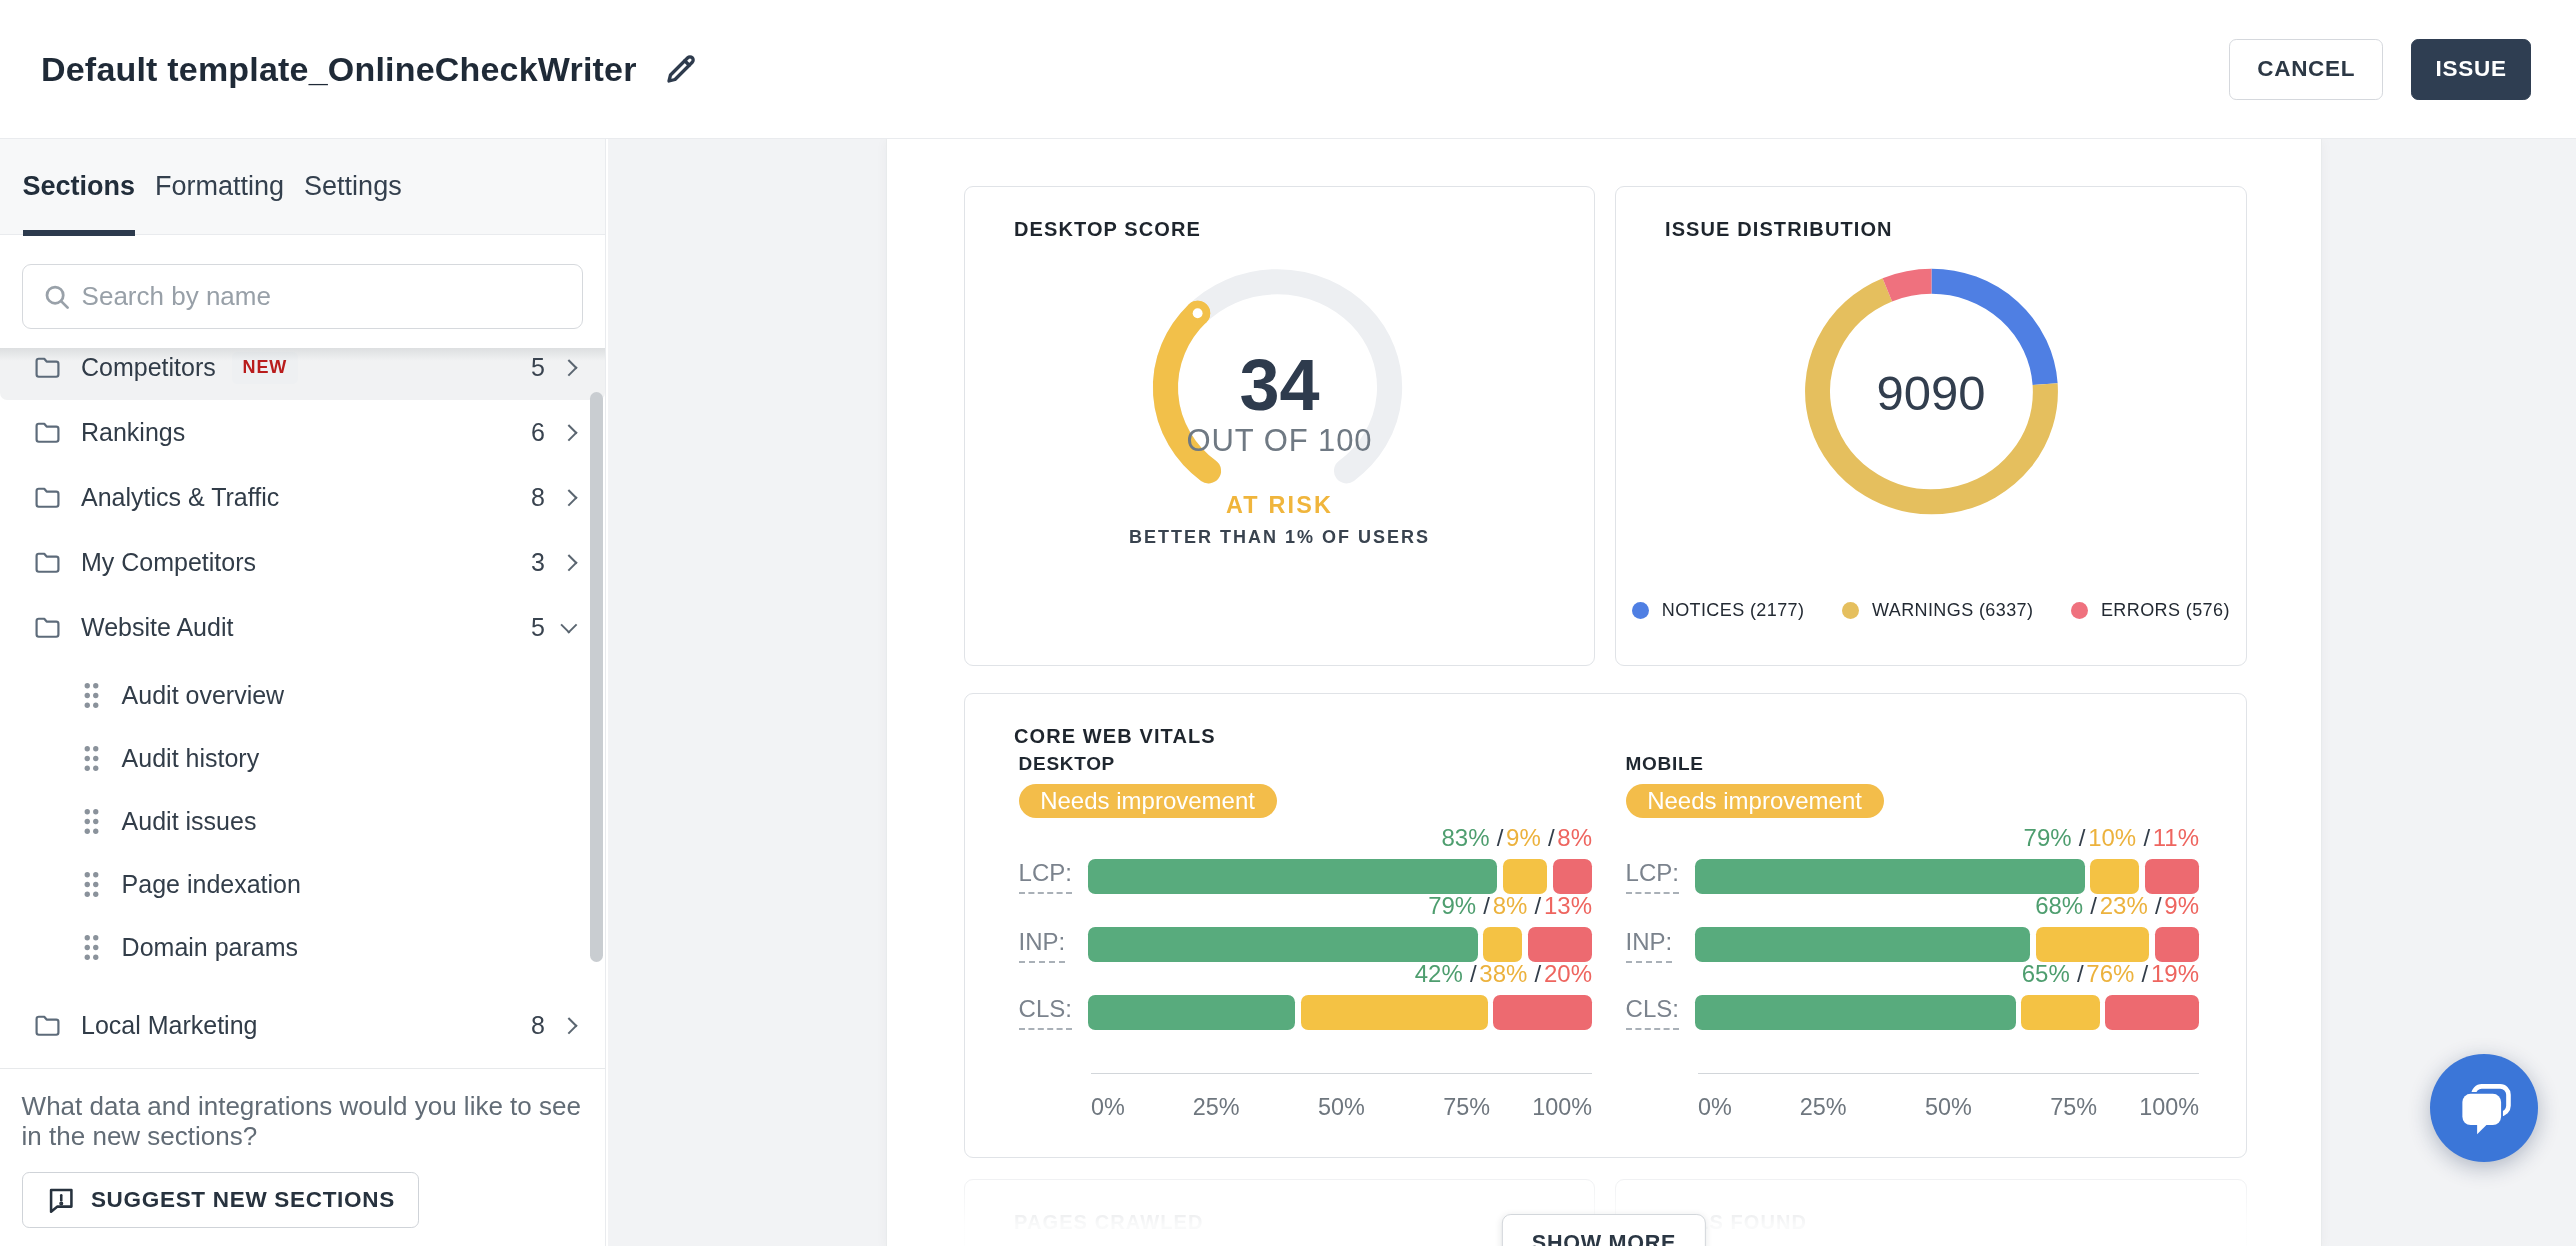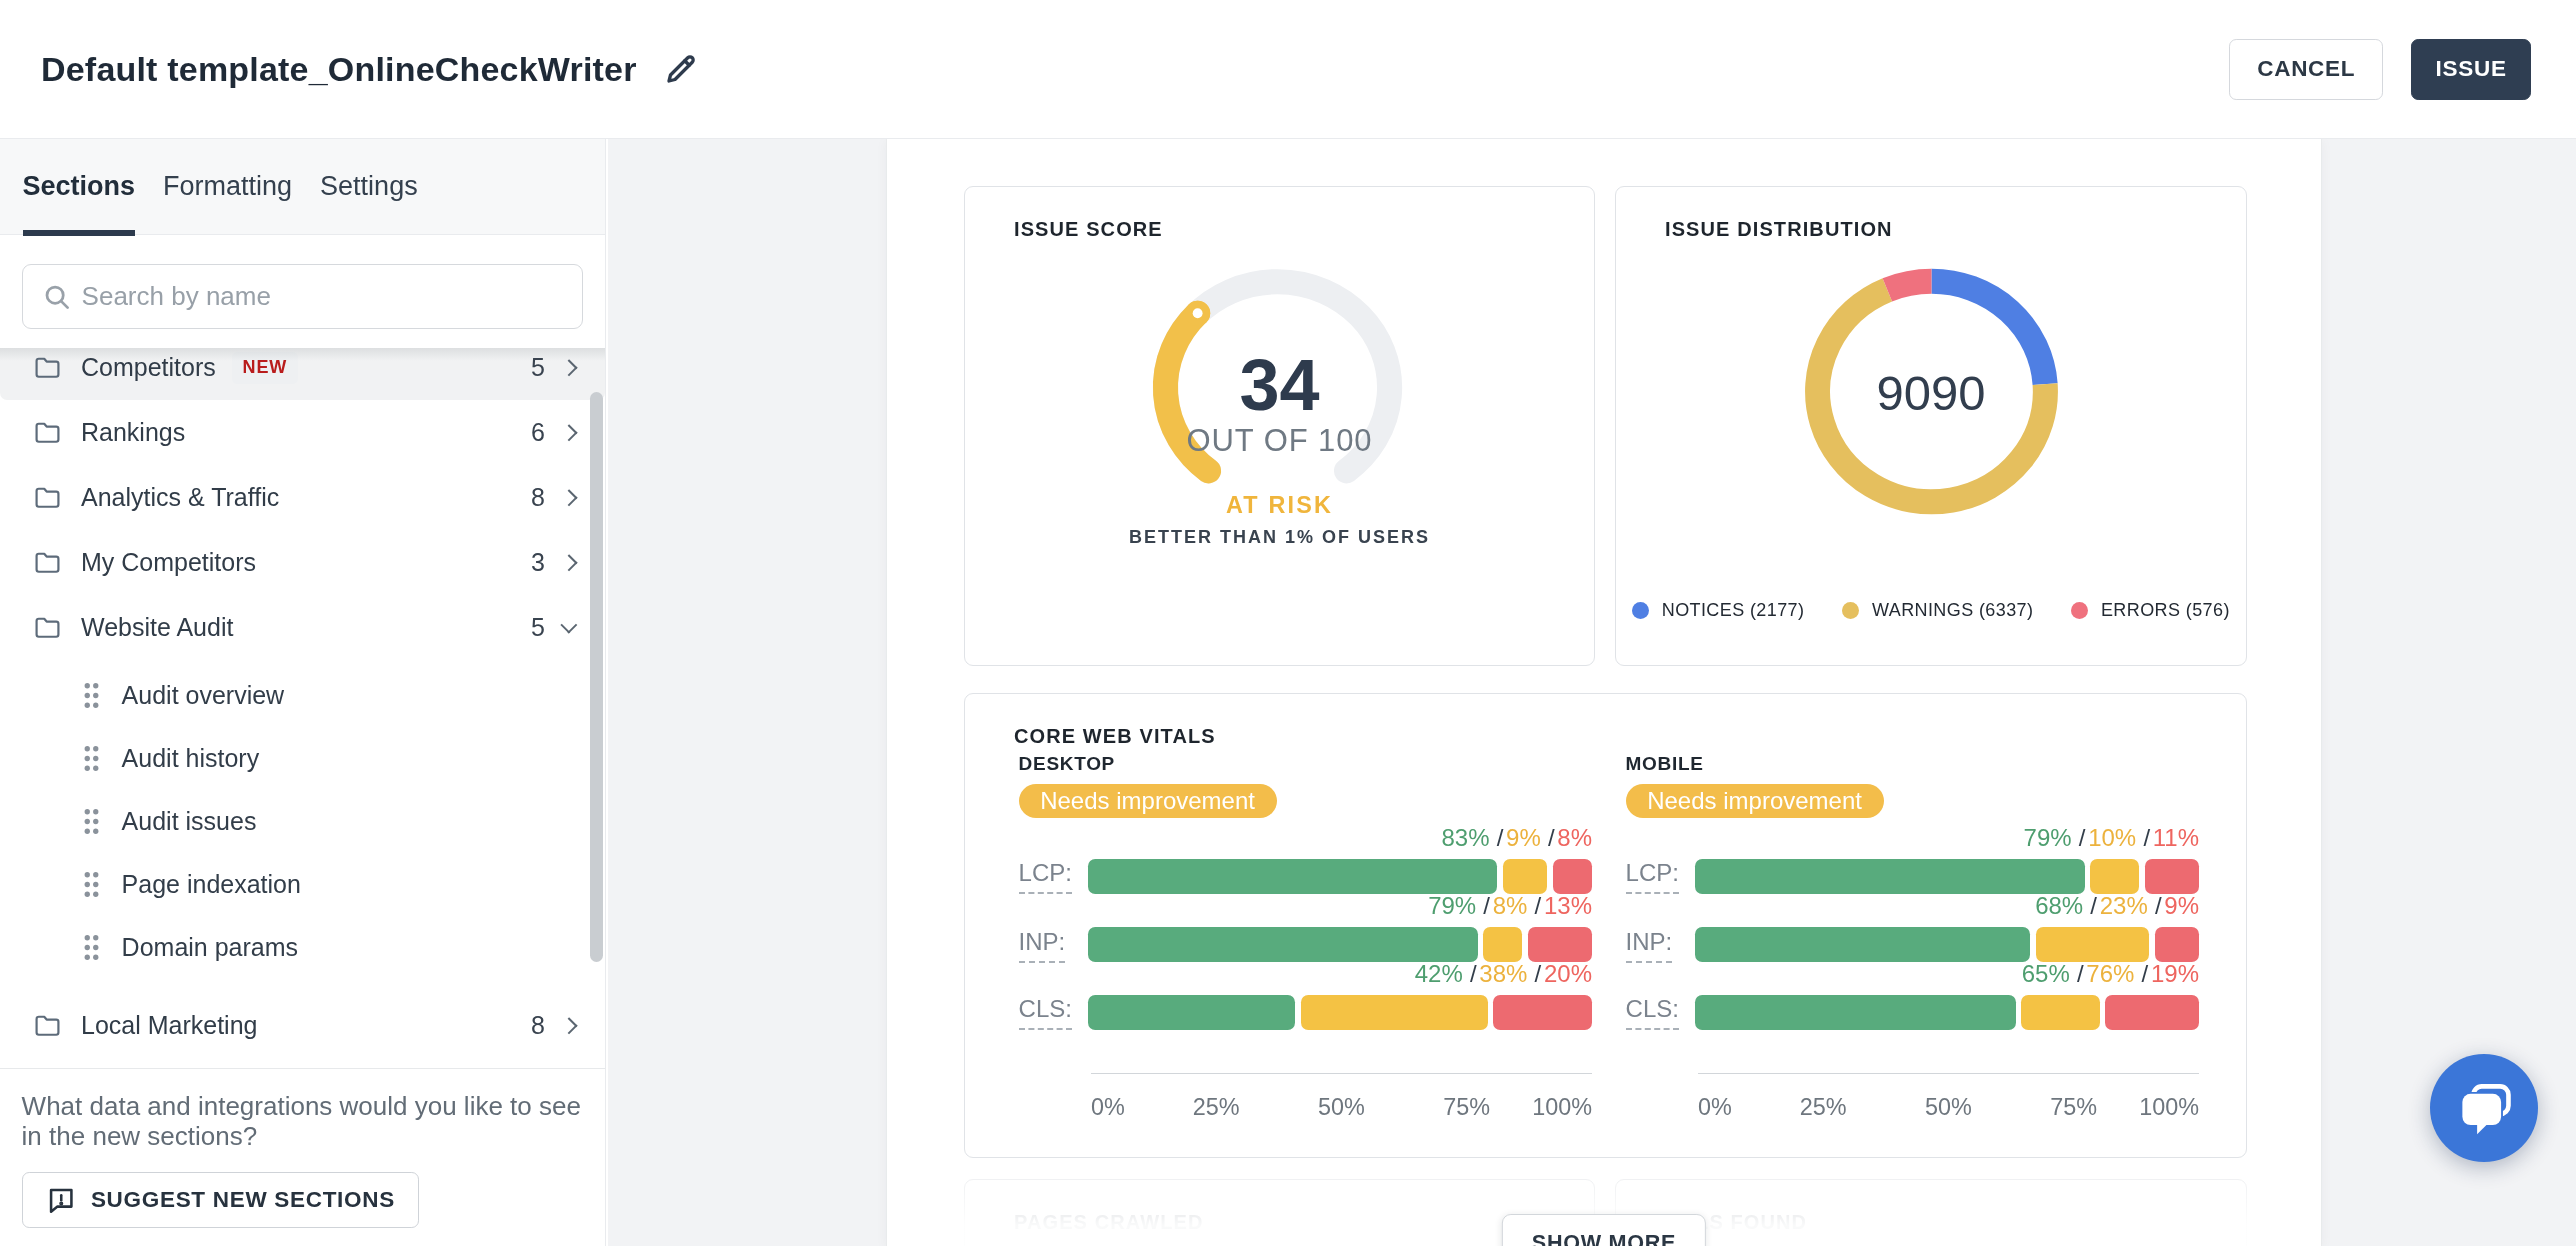--- a/index.html
+++ b/index.html
@@ -11,21 +11,21 @@
   .title-wrap { display:flex; align-items:center; gap:25px; margin-left:41px; }
   .page-title { font-size:34px; font-weight:700; color:#1f2a37; letter-spacing:0.2px; }
   .edit-icon { width:38px; height:38px; cursor:pointer; display:flex; align-items:center; justify-content:center; }
   .topbar-actions { margin-left:auto; margin-right:45px; display:flex; gap:28px; }
   .btn { height:61px; border-radius:7.2px; font-size:22.5px; font-weight:700; letter-spacing:0.7px; display:flex; align-items:center; justify-content:center; cursor:pointer; font-family:inherit; }
   .btn-cancel { background:#fff; border:1.8px solid #d5d8dd; color:#2c3845; padding:0 27px; }
   .btn-save { background:#2f3e52; border:1.8px solid #2f3e52; color:#fff; padding:0 23.4px; }
 
   
   .sidebar { position:absolute; left:0; top:139px; width:606px; bottom:0; background:#fff; border-right:1.8px solid #e9ebee; z-index:20; }
-  .tabs { height:96px; background:#f7f8f9; border-bottom:1.8px solid #e9ebee; display:flex; align-items:center; padding-left:22.5px; gap:28px; }
+  .tabs { height:96px; background:#f7f8f9; border-bottom:1.8px solid #e9ebee; display:flex; align-items:center; padding-left:22.5px; gap:20px; }
   .tab { font-size:27px; color:#34404e; font-weight:500; height:100%; display:flex; align-items:center; position:relative; cursor:pointer; }
   .tab.active { font-weight:700; color:#222e3b; }
   .tab.active::after { content:""; position:absolute; left:0; right:0; bottom:-1.8px; height:5.4px; background:#2c3a4d; }
   .search-wrap { padding:29px 21.6px 0 21.6px; }
   .search-box { position:relative; }
   .search-input { width:100%; height:65px; border:1.8px solid #d6d9dd; border-radius:9px; background:#fff; font-size:26px; font-family:inherit; color:#333e4a; padding:0 18px 0 59px; outline:none; }
   .search-input::placeholder { color:#98a0a8; }
   .search-icon { position:absolute; left:20px; top:18px; }
 
   .list { position:absolute; left:0; right:0; top:209px; height:719px; overflow:hidden; }
@@ -282,21 +282,21 @@
     </button>
   </div>
 
   <div class="sb-thumb"></div>
 </aside>
 
 <main class="main">
   <div class="page">
 
     <section class="card card-health">
-      <div class="card-title">ISSUE SCORE</div>
+      <div class="card-title">DESKTOP SCORE</div>
       <svg class="gauge-svg" id="gauge" width="269" height="269" viewBox="0 0 300 300">
           <path d="M 73.04 242.99 A 125 118 0 1 1 226.96 242.99" fill="none" stroke="#edeff2" stroke-width="28" stroke-linecap="round"></path>
           <path d="M 73.04 242.99 A 125 118 0 0 1 60.94 67.20" fill="none" stroke="#f2c04a" stroke-width="28" stroke-linecap="round"></path>
           <circle cx="60.935491532517176" cy="67.20461631146833" r="14" fill="#f2c04a"></circle>
           <circle cx="60.935491532517176" cy="67.20461631146833" r="5.5" fill="#fff"></circle>
         </svg>
       <div class="score-big">34</div>
       <div class="score-sub">OUT OF 100</div>
       <div class="status-risk">AT RISK</div>
       <div class="status-note">BETTER THAN 1% OF USERS</div>

